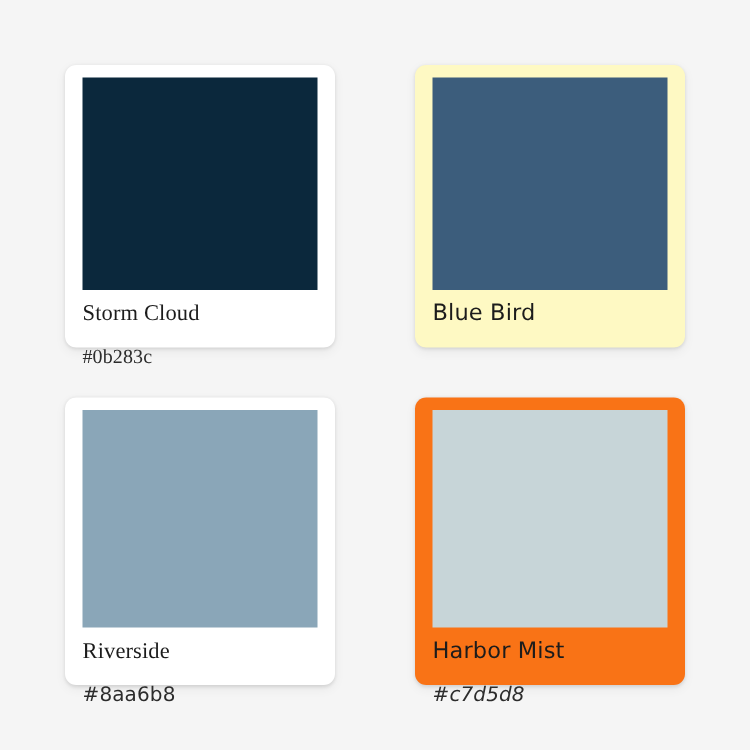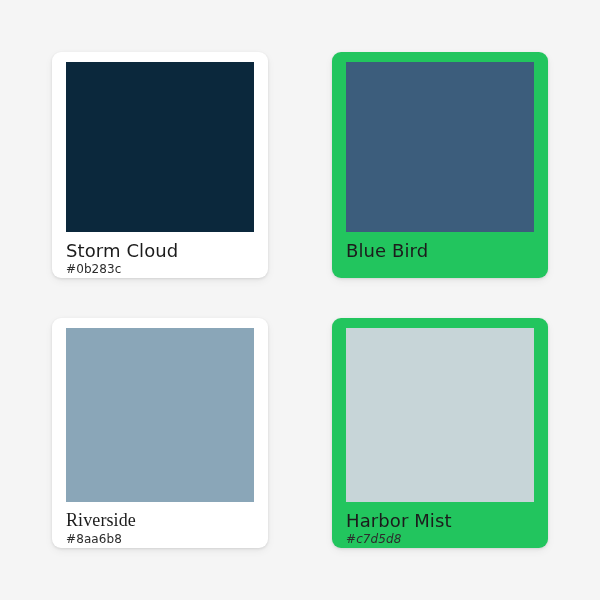--- a/index.html
+++ b/index.html
@@ -54,62 +54,62 @@
   }
   .card-name {
     font-size: 18px;
     line-height: 21px;
     color: #1c1c1c;
     font-weight: 400;
     letter-spacing: 0.1px;
     white-space: nowrap;
   }
   .card-hex {
-    font-size: 12px;
+    font-size: 16px;
     line-height: 14px;
     color: #2c2c2c;
     font-weight: 400;
-    margin-top: 1px;
+    margin-top: 18px;
     letter-spacing: 0.1px;
     white-space: nowrap;
   }
   .palette-card.row-bottom .card-color {
     height: 174px;
   }
 </style>
 </head>
 <body style="background-color: rgb(245, 245, 245);">
 
 <div id="palette-board">
   <div class="swatch-grid">
 
-    <div class="palette-card row-top" style="background-color: rgb(255, 255, 255);">
+    <div class="palette-card row-top" style="background-color: rgb(255, 255, 255); font-family: Liberation Serif, serif;">
       <div class="card-color" style="background-color: rgb(11, 40, 60);"></div>
       <div class="card-text">
         <div class="card-name" style="color: rgb(28, 28, 28);">Storm Cloud</div>
         <div class="card-hex" style="color: rgb(44, 44, 44);">#0b283c</div>
       </div>
     </div>
 
-    <div class="palette-card row-top" style="background-color: #22c55e;">
+    <div class="palette-card row-top" style="background-color: #fef9c3;">
       <div class="card-color" style="background-color: rgb(60, 93, 124);"></div>
       <div class="card-text">
         <div class="card-name" style="color: rgb(28, 28, 28);">Blue Bird</div>
       </div>
     </div>
 
     <div class="palette-card row-bottom" style="background-color: rgb(255, 255, 255);">
       <div class="card-color" style="background-color: rgb(138, 166, 184);"></div>
       <div class="card-text">
         <div class="card-name" style="color: rgb(28, 28, 28); font-family: Liberation Serif, serif;">Riverside</div>
         <div class="card-hex" style="color: rgb(44, 44, 44);">#8aa6b8</div>
       </div>
     </div>
 
-    <div class="palette-card row-bottom" style="background-color: #22c55e;">
+    <div class="palette-card row-bottom" style="background-color: #f97316;">
       <div class="card-color" style="background-color: rgb(199, 213, 216);"></div>
       <div class="card-text">
         <div class="card-name" style="color: rgb(28, 28, 28);">Harbor Mist</div>
         <div class="card-hex" style="color: rgb(44, 44, 44); font-style: italic;">#c7d5d8</div>
       </div>
     </div>
 
   </div>
 </div>
 

